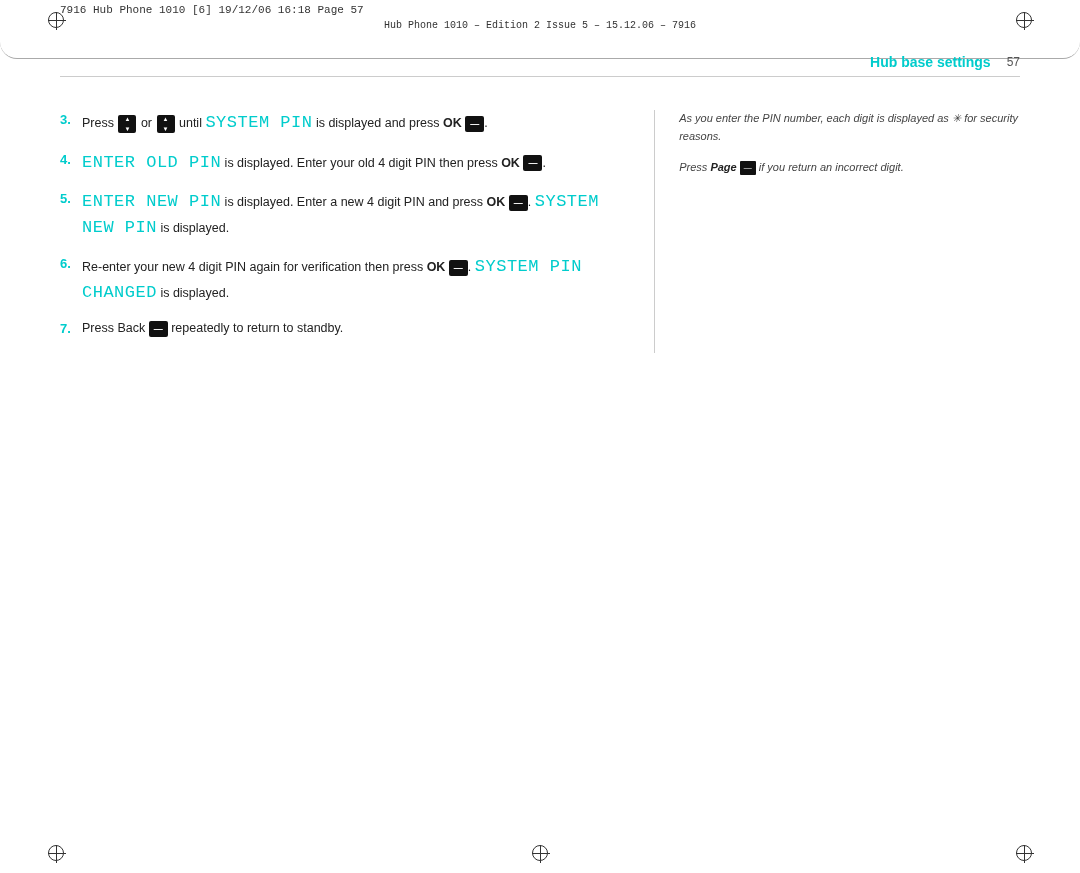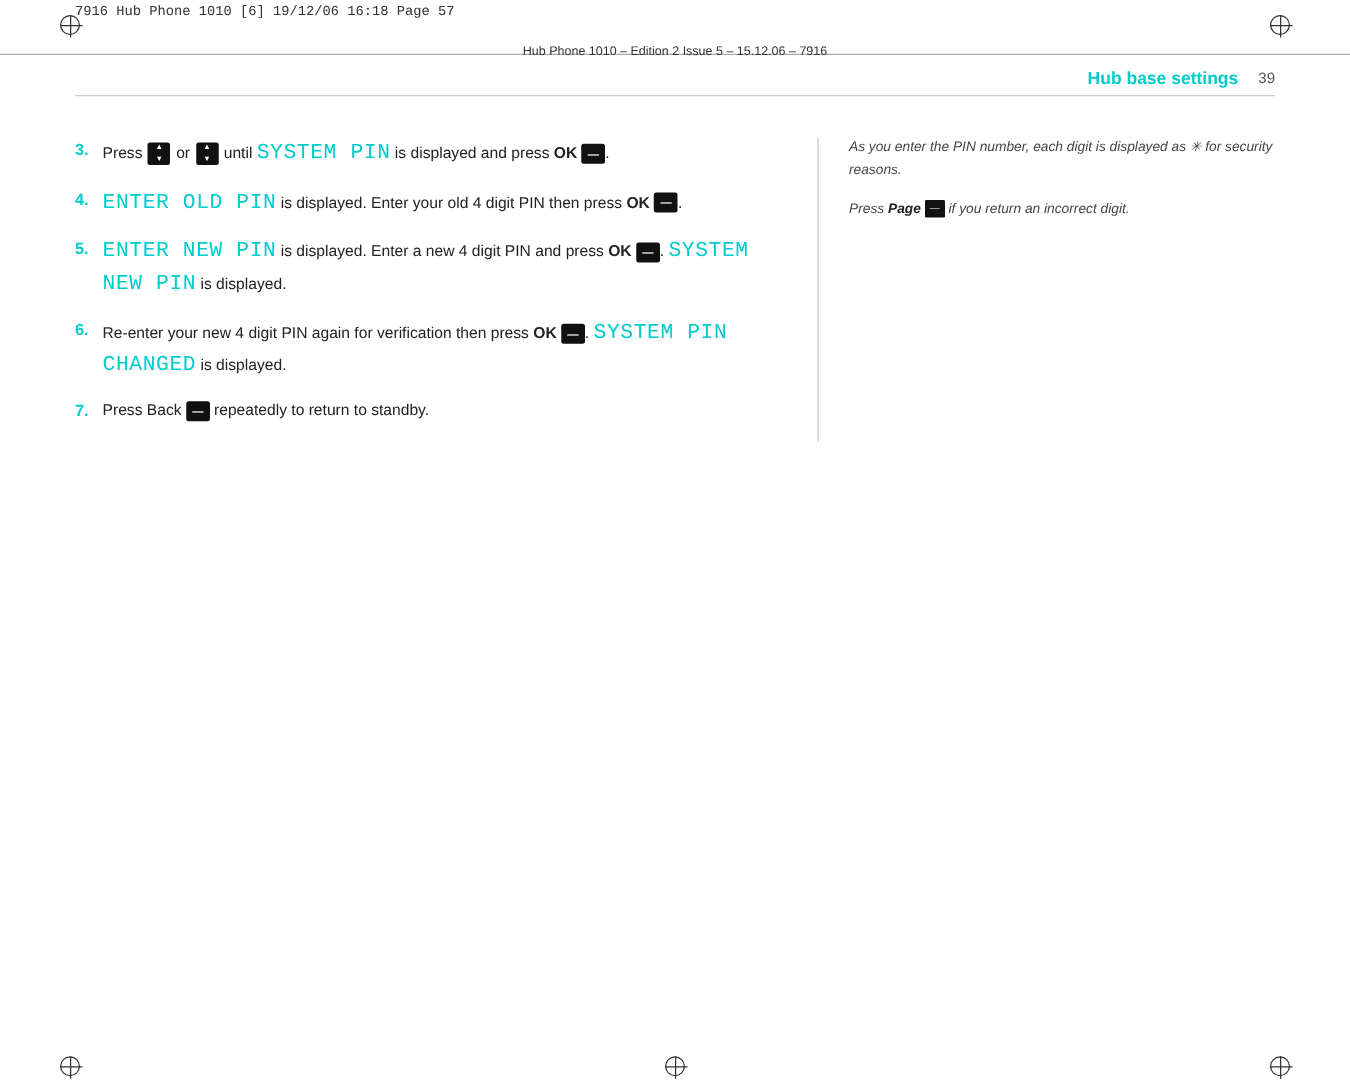--- a/index.html
+++ b/index.html
@@ -14,42 +14,43 @@
       overflow: hidden;
       position: relative;
     }
 
     
     .page-header {
       position: absolute;
       top: 0;
       left: 0;
       right: 0;
-      height: 44px;
+      height: 59px;
       border-bottom: 1px solid #aaa;
+      border-radius: 17px;
     }
 
     .header-top-line {
       font-family: 'Courier New', monospace;
       font-size: 11px;
       color: #333;
       position: absolute;
       top: 4px;
       left: 60px;
     }
 
     .header-sub-line {
       font-size: 10px;
       color: #333;
       position: absolute;
-      top: 36px;
+      top: 20px;
       left: 50%;
       transform: translateX(-50%);
       text-align: center;
-      font-family: Liberation Sans, sans-serif;
+      font-family: Liberation Mono, monospace;
     }
 
     .reg-circle {
       position: absolute;
       width: 16px;
       height: 16px;
       border: 1.5px solid #333;
       border-radius: 50%;
     }
     .reg-circle::before, .reg-circle::after {
@@ -251,21 +252,21 @@
 
 <div class="page-header">
   <div class="header-top-line">7916  Hub  Phone  1010  [6]   19/12/06   16:18   Page  57</div>
   <div class="header-sub-line">Hub Phone 1010 – Edition 2 Issue 5 – 15.12.06 – 7916</div>
 </div>
 
 <div class="page-content">
 
   <div class="page-title-bar">
     <span class="page-title">Hub base settings</span>
-    <span class="page-number">39</span>
+    <span class="page-number">57</span>
   </div>
 
   <div class="two-col">
 
     <div class="main-col">
 
       <div class="step">
         <span class="step-num">3.</span>
         <div class="step-content">
           Press <span class="updown-icon"></span>

